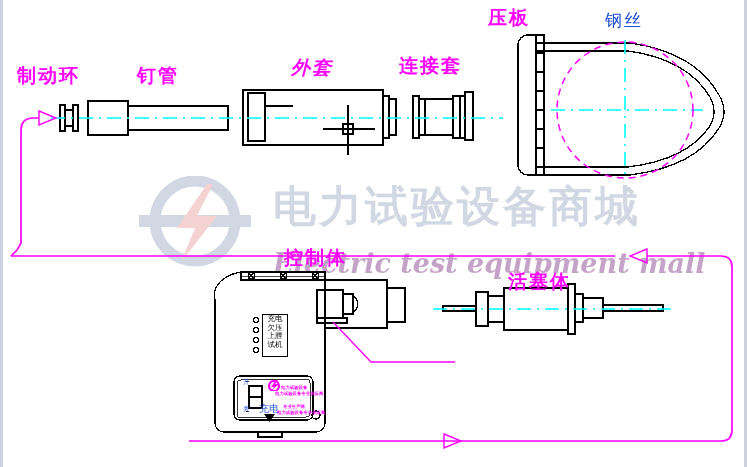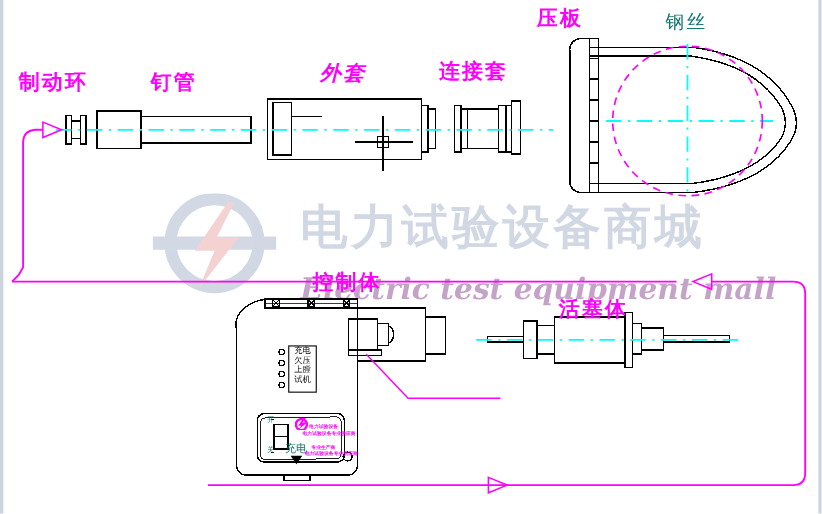--- a/index.html
+++ b/index.html
@@ -24,21 +24,21 @@
     width: 747px;
     height: 467px;
   }
   .lbl {
     position: absolute;
     white-space: nowrap;
     font-family: "DejaVu Sans", "Liberation Sans", sans-serif;
     line-height: 1;
   }
   .lbl-magenta { color: #ff00ff; }
-  .lbl-black   { color: #0f766e; text-align: right; }
+  .lbl-black   { color: #1d4ed8; text-align: right; }
   .lbl-big   { font-size: 19px; font-weight: bold; letter-spacing: 2px; }
   .lbl-mid   { font-size: 17px; font-weight: normal; letter-spacing: 2px; }
 
   
   #watermark {
     position: absolute;
     left: 130px;
     top: 176px;
     width: 500px;
     height: 92px;

